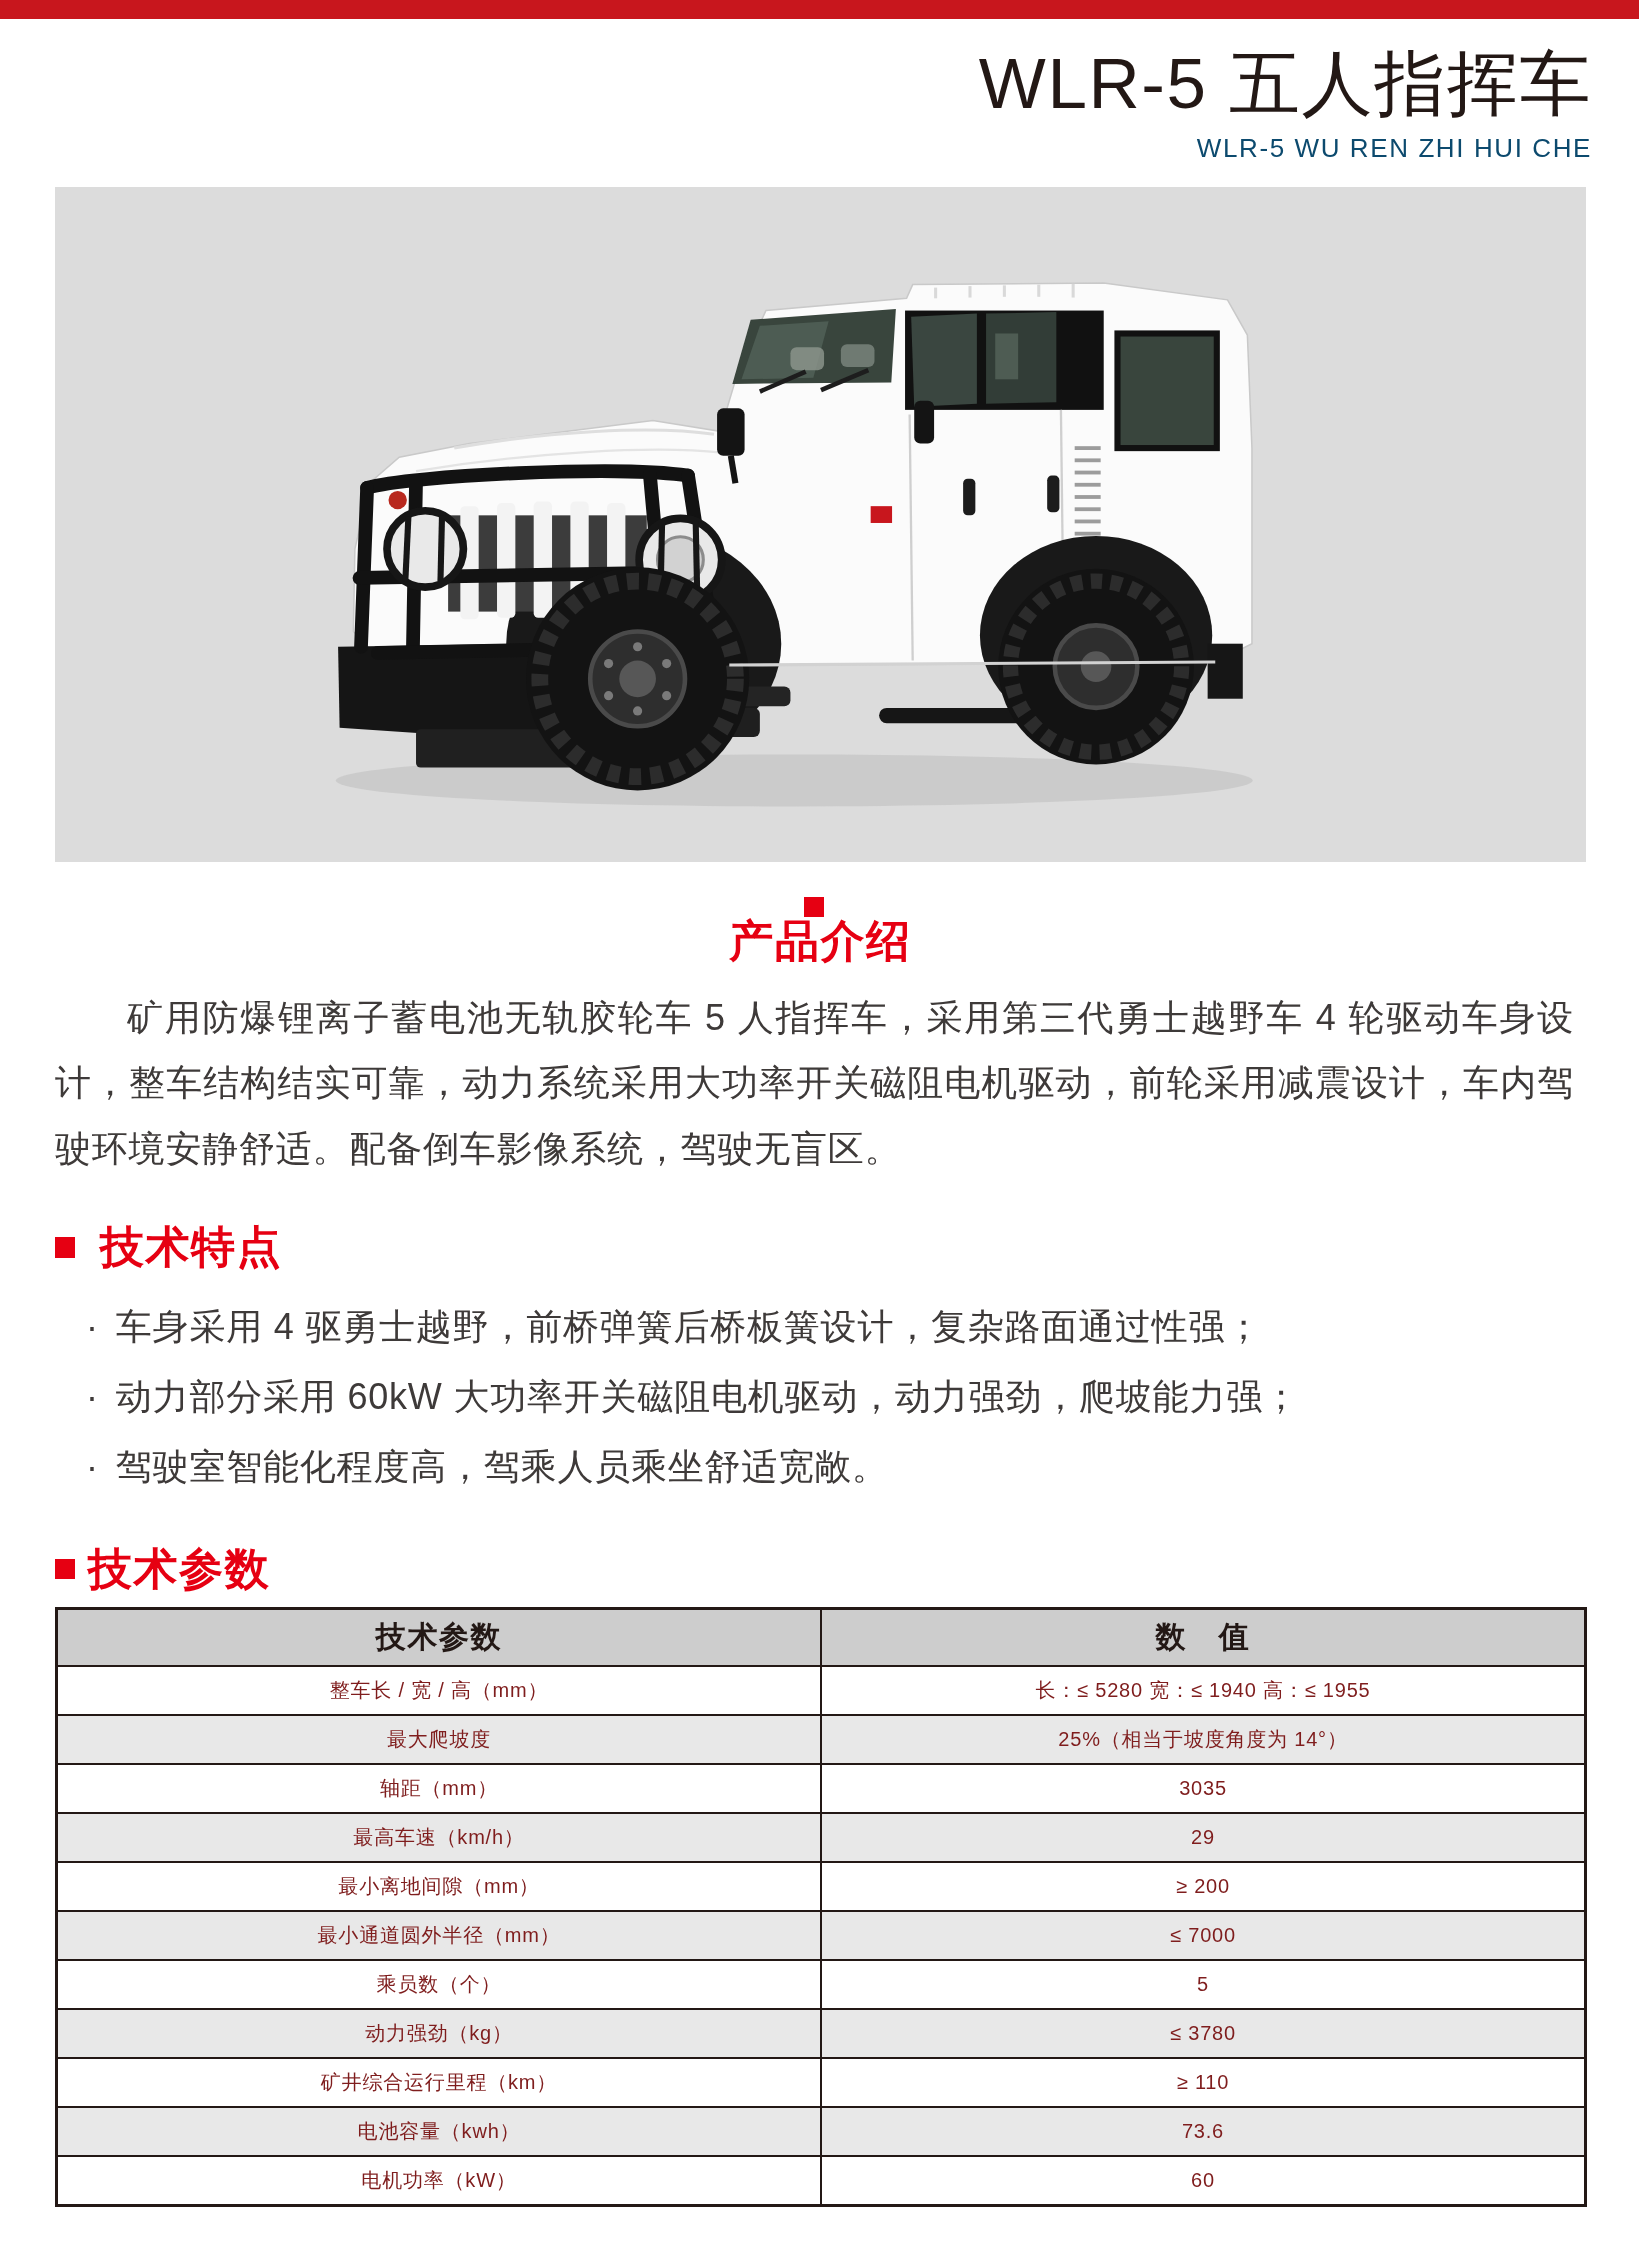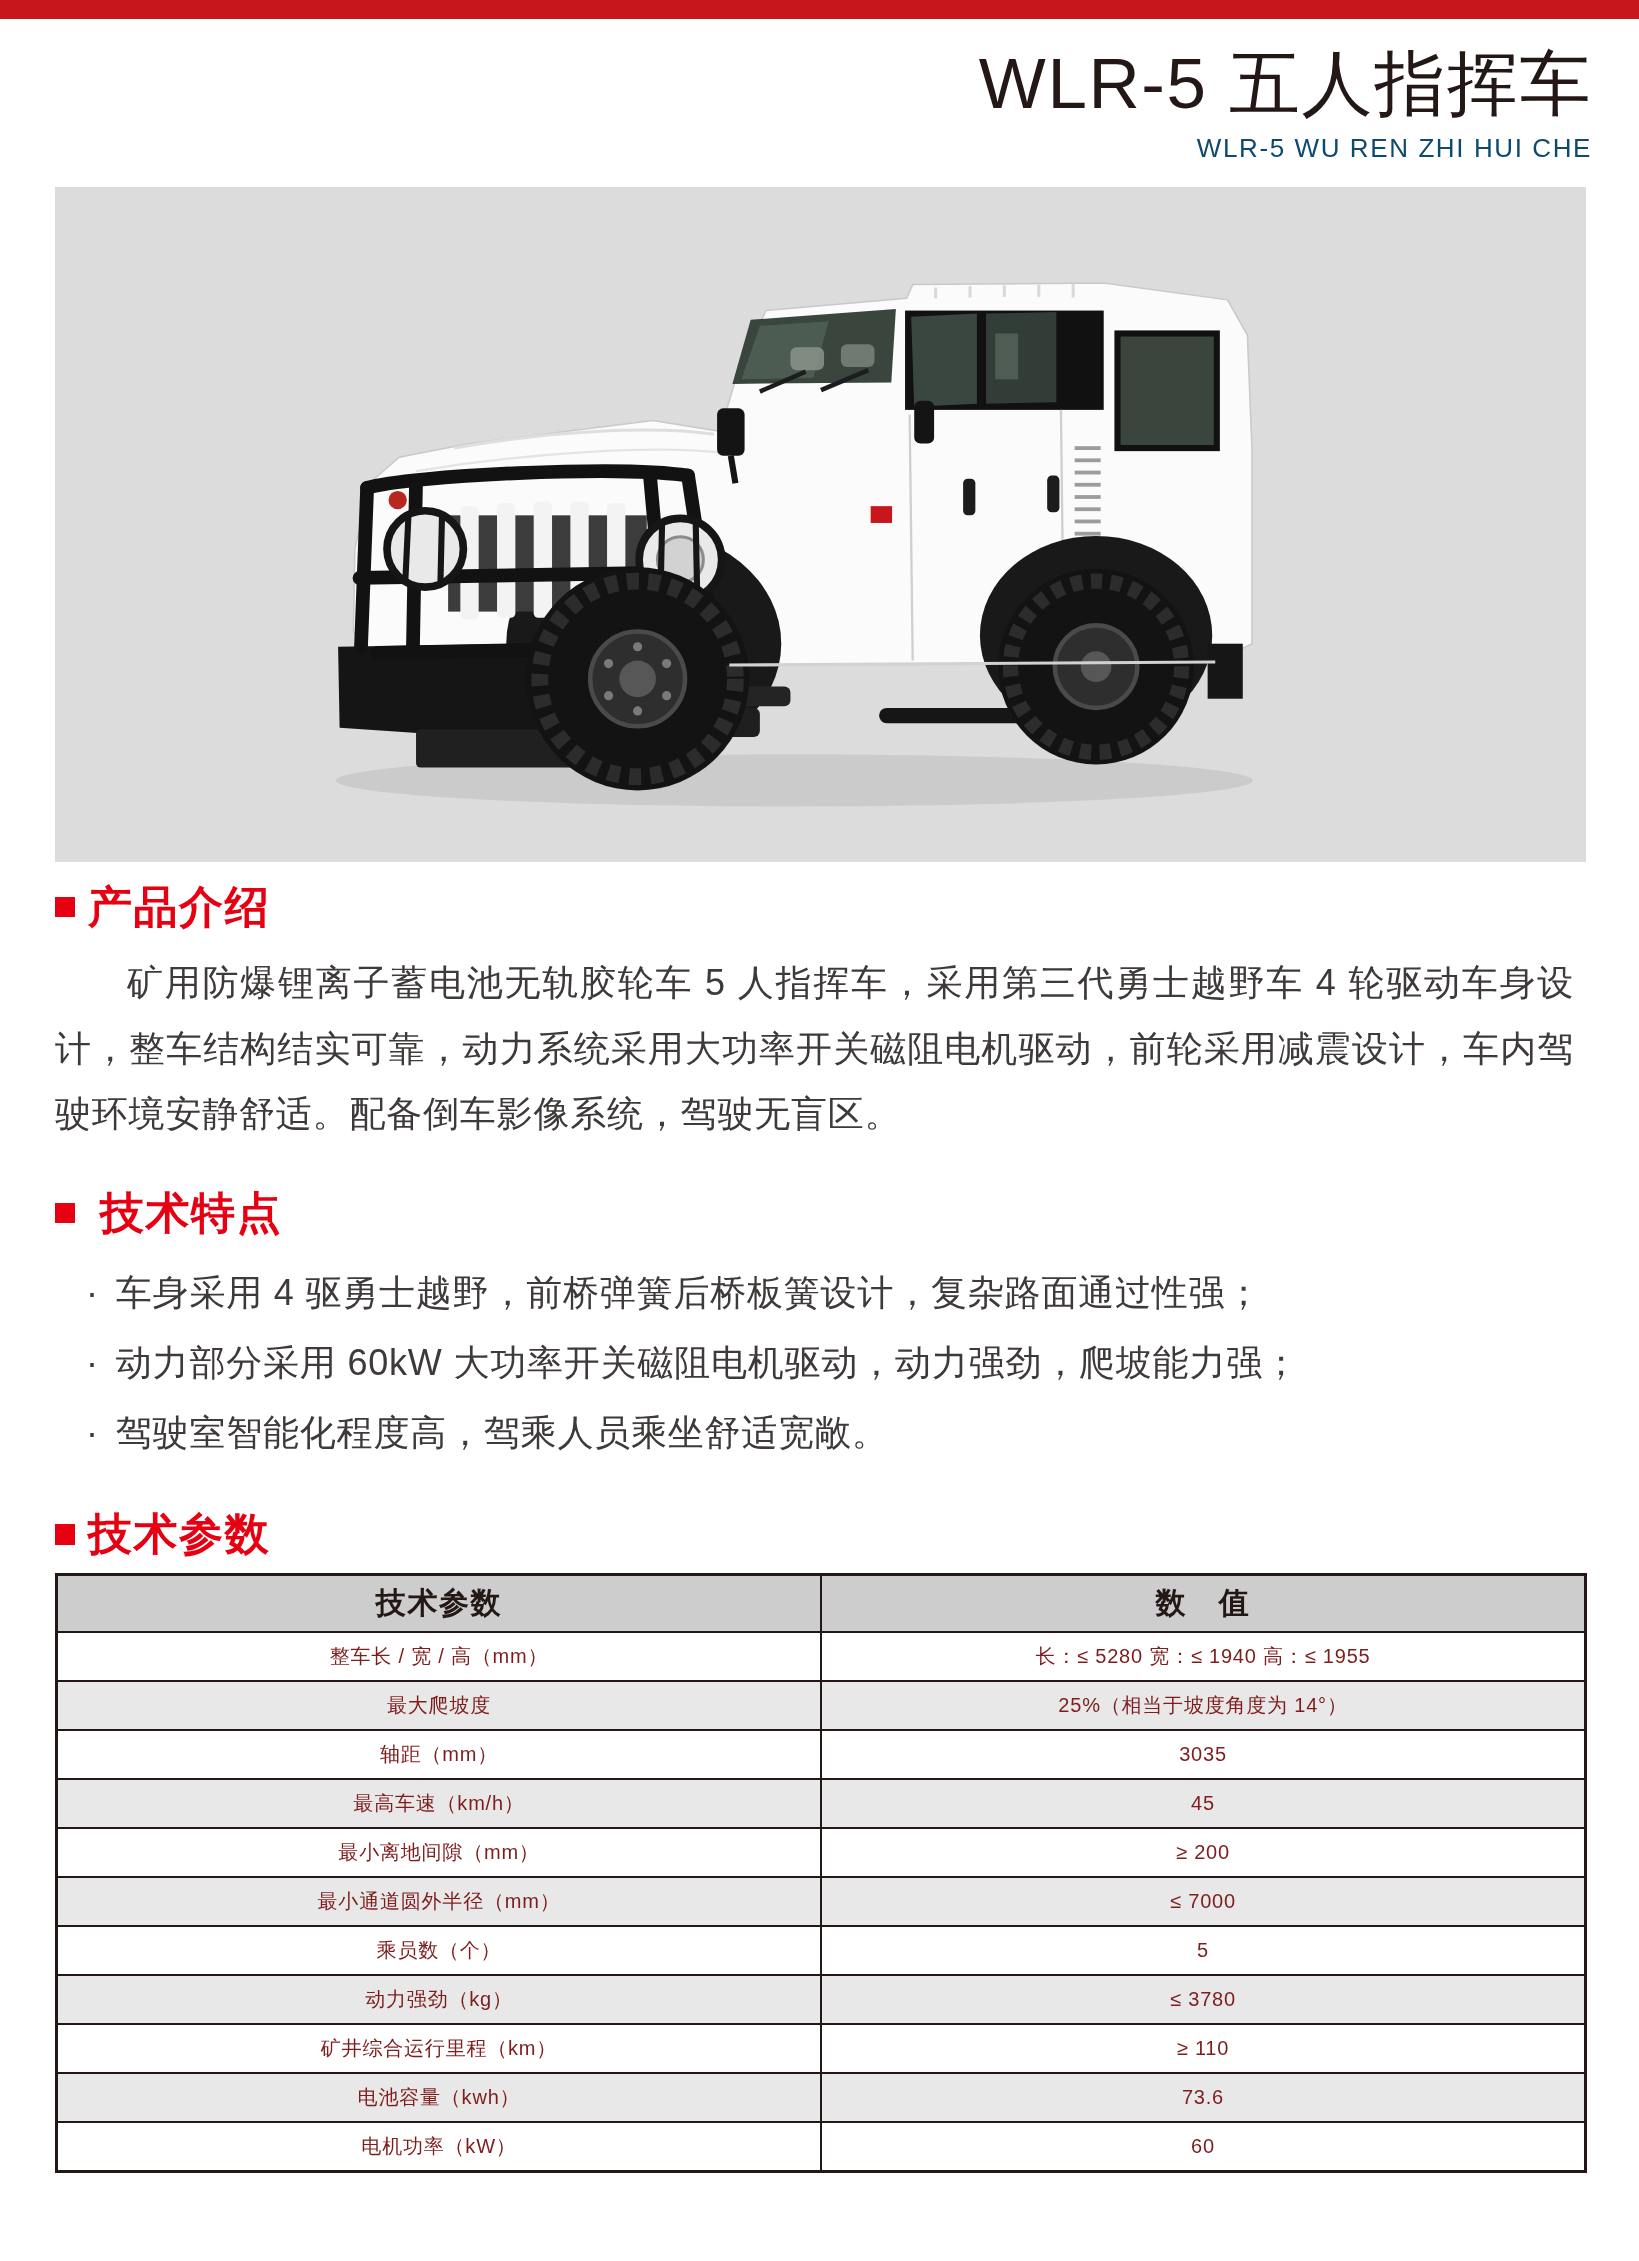--- a/index.html
+++ b/index.html
@@ -28,21 +28,21 @@
   
   .section{margin-left:55px;margin-right:53px;}
   .section-heading{
     display:flex;align-items:center;color:#e60012;
     font-size:44px;font-weight:700;letter-spacing:1.6px;line-height:1.1;
   }
   .section-heading .square{
     width:20.4px;height:20.4px;background:#e60012;display:inline-block;
     margin-right:12.5px;flex:0 0 auto;
   }
-  .heading-intro{margin-top:21px;}
+  .heading-intro{margin-top:35px;flex-direction:column;}
   .heading-features{margin-top:42px;gap:12px;}
   .heading-params{margin-top:42px;}
   .intro-paragraph{
     margin:19px 12px 0 0;font-size:36px;line-height:1.82;color:#3e3a39;
     text-align:justify;text-indent:2em;letter-spacing:0.8px;
   }
   .feature-list{margin:20.4px 0 0 0;padding:0;list-style:none;}
   .feature-item{
     font-size:36px;line-height:1.95;color:#3e3a39;letter-spacing:0.8px;
     padding-left:31px;display:flex;
@@ -252,21 +252,21 @@
         <tr>
           <td>最大爬坡度</td>
           <td>25%（相当于坡度角度为 14°）</td>
         </tr>
         <tr>
           <td>轴距（mm）</td>
           <td>3035</td>
         </tr>
         <tr>
           <td>最高车速（km/h）</td>
-          <td>45</td>
+          <td>29</td>
         </tr>
         <tr>
           <td>最小离地间隙（mm）</td>
           <td>≥ 200</td>
         </tr>
         <tr>
           <td>最小通道圆外半径（mm）</td>
           <td>≤ 7000</td>
         </tr>
         <tr>

